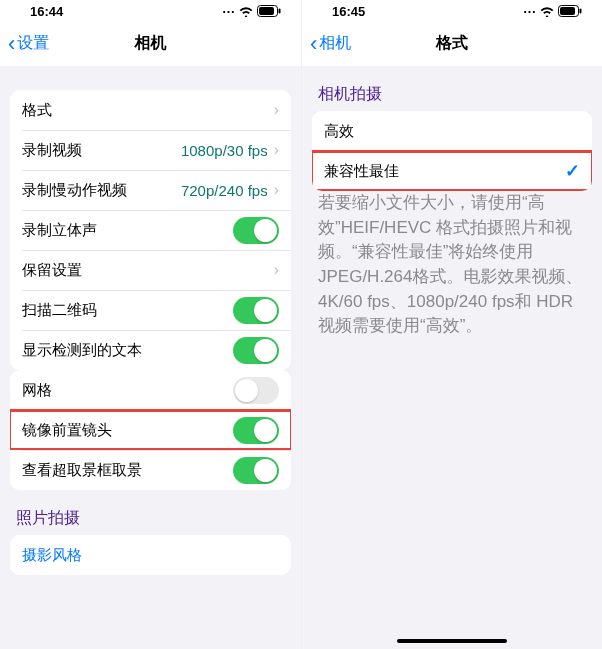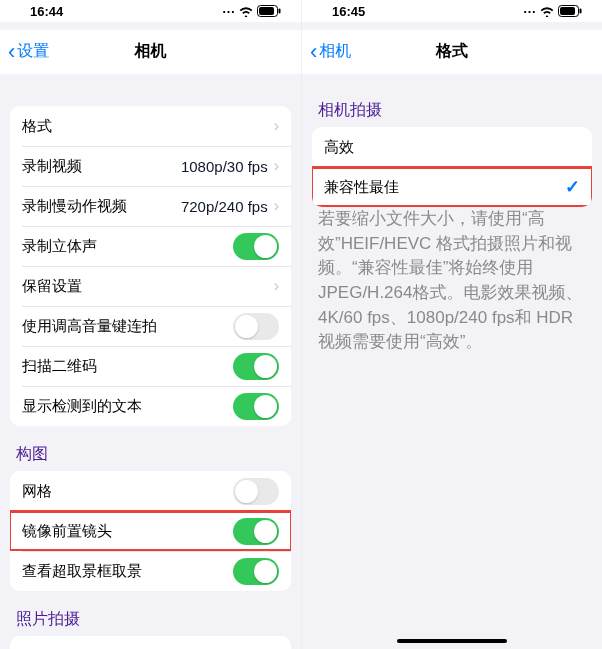--- a/index.html
+++ b/index.html
@@ -11,21 +11,20 @@
     overflow: hidden;
     display: flex;
   }
   .screen {
     width: 301px;
     height: 649px;
     background: #f2f2f7;
     position: relative;
     display: flex;
     flex-direction: column;
-    gap: 8px;
   }
   .screen + .screen { border-left: 1px solid #eee; justify-content: center; }
   .status-bar {
     height: 22px;
     display: flex;
     justify-content: space-between;
     align-items: center;
     padding: 0 20px 0 30px;
     font-size: 13px;
     font-weight: 600;
@@ -81,21 +80,21 @@
     background: #fff;
   }
   .row + .row::before {
     content: "";
     position: absolute;
     left: 12px; right: 0; top: 0;
     height: 1px;
     background: #e5e5ea;
   }
   .row-label { flex: 1; font-size: 15px; color: #000; }
-  .row-detail { font-size: 15px; color: #0f172a; margin-right: 6px; }
+  .row-detail { font-size: 15px; color: #0f766e; margin-right: 6px; }
   .chevron { color: #c7c7cc; font-size: 16px; }
   .row-link .row-label { color: #007aff; }
   .highlight-row {
     position: relative;
   }
   .highlight-row::after {
     content:"";
     position:absolute;
     left:-2px; right:-2px; top:-1px; bottom:-1px;
     border:3px solid #e8403a;
@@ -182,39 +181,32 @@
           <span class="row-label">录制立体声</span>
           <div class="switch on">
             <div class="knob"></div>
           </div>
         </div>
         <div class="row">
           <span class="row-label">保留设置</span>
           <span class="chevron">›</span>
         </div>
         <div class="row">
-          <span class="row-label">使用调高音量键连拍</span>
-          <div class="switch off">
-            <div class="knob"></div>
-          </div>
-        </div>
-        <div class="row">
           <span class="row-label">扫描二维码</span>
           <div class="switch on">
             <div class="knob"></div>
           </div>
         </div>
         <div class="row">
           <span class="row-label">显示检测到的文本</span>
           <div class="switch on">
             <div class="knob"></div>
           </div>
         </div>
       </div>
-      <div class="group-header">构图</div>
       <div class="group" style="margin-top: 0px; font-family: Liberation Mono, monospace;">
         <div class="row">
           <span class="row-label">网格</span>
           <div class="switch off">
             <div class="knob"></div>
           </div>
         </div>
         <div class="row highlight-row">
           <span class="row-label">镜像前置镜头</span>
           <div class="switch on">

